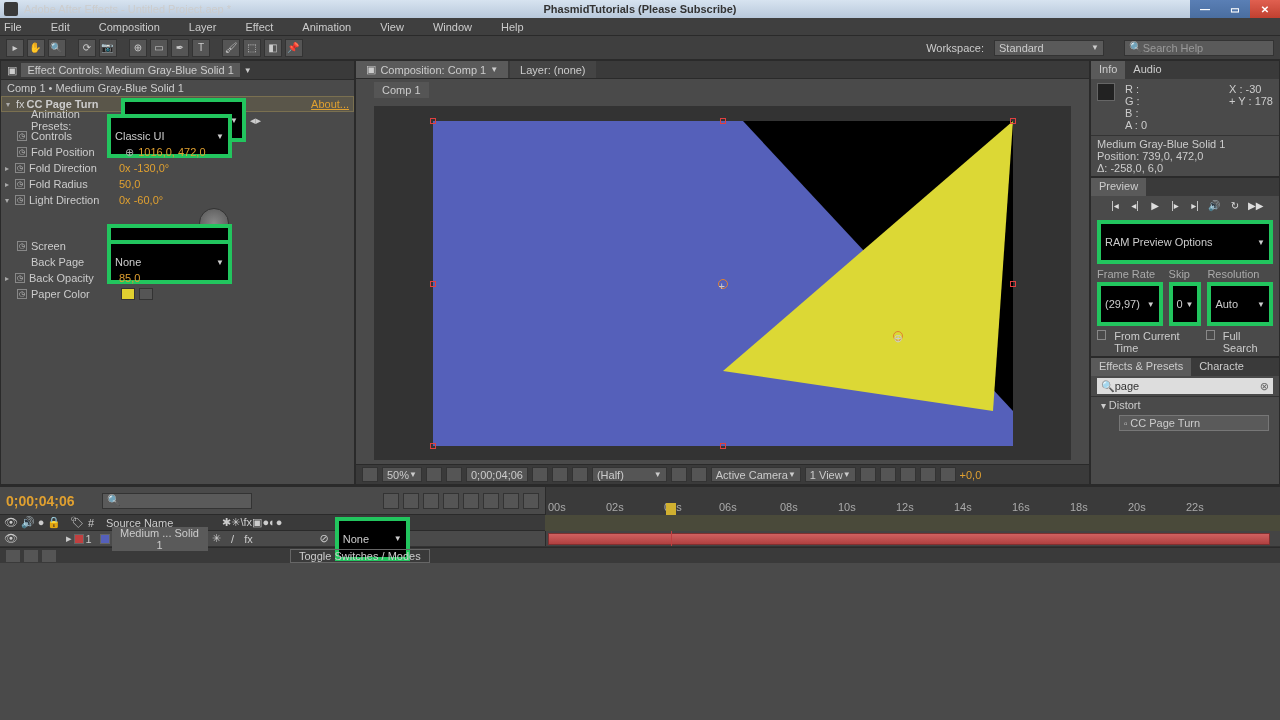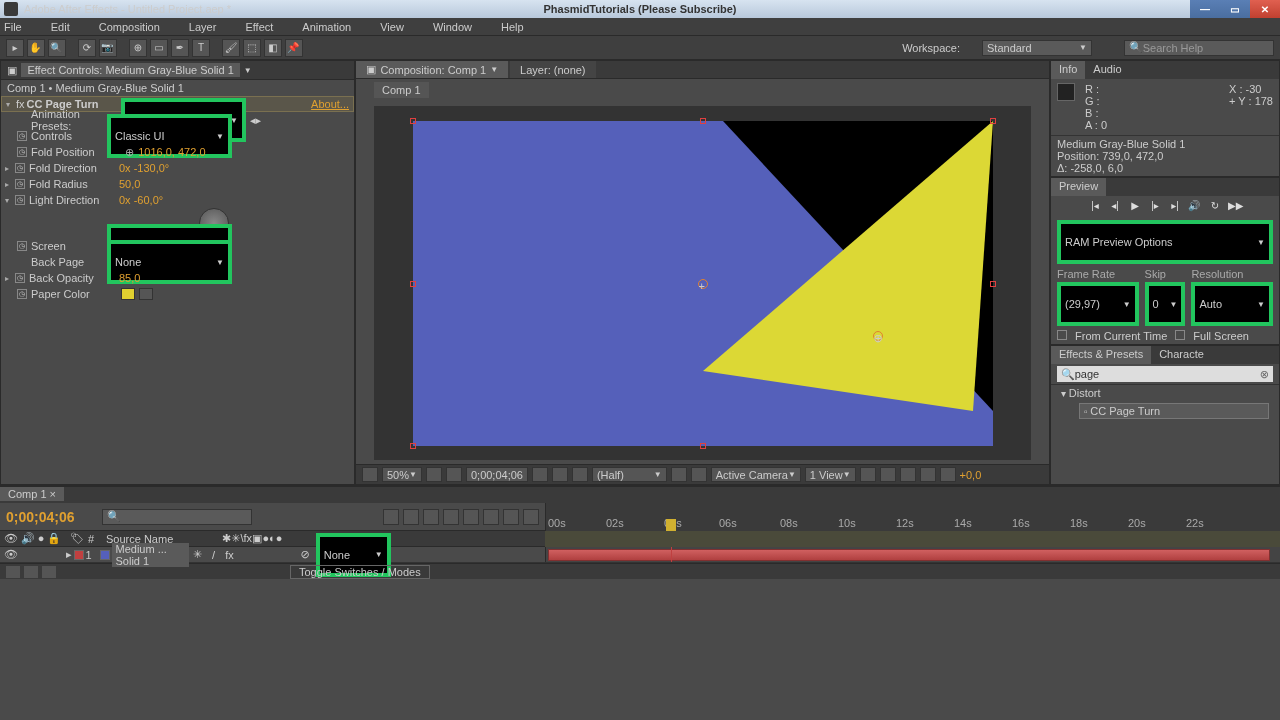--- a/index.html
+++ b/index.html
@@ -10,21 +10,21 @@
 .winbtns { position: absolute; right: 0; top: 0; display: flex; }
 .winbtn { width: 30px; height: 18px; display: flex; align-items: center; justify-content: center; font-size: 10px; font-weight: bold; color: #fff; }
 .winbtn.min { background: linear-gradient(#5a7fb5,#4a6ea0); }
 .winbtn.max { background: linear-gradient(#5a7fb5,#4a6ea0); }
 .winbtn.close { background: linear-gradient(#e06050,#c04030); }
 .menubar { height: 18px; background: #3f3f3f; display: flex; align-items: center; padding: 0 4px; border-bottom: 1px solid #2a2a2a; gap: 13px; }
 .menubar span { margin-right: 16px; cursor: pointer; }
 .toolbar { height: 24px; background: #3f3f3f; border-bottom: 1px solid #2a2a2a; display: flex; align-items: center; padding: 0 6px; }
 .tool { width: 18px; height: 18px; background: #555; margin-right: 3px; border: 1px solid #333; display: flex; align-items: center; justify-content: center; font-size: 10px; }
 .tool.sep { border: none; background: none; width: 6px; }
-.workspace { margin-left: auto; display: flex; align-items: center; gap: 22px; }
+.workspace { margin-left: auto; display: flex; align-items: center; gap: 10px; }
 .ws-dd { width: 110px; height: 16px; background: #5a5a5a; border: 1px solid #333; padding: 0 4px; display: flex; align-items: center; justify-content: space-between; }
 .search-box { width: 150px; height: 16px; background: #5a5a5a; border: 1px solid #333; display: flex; align-items: center; padding: 0 4px; margin-left: 10px; }
 
 .main-area { display: flex; height: 425px; }
 .left-panel { width: 355px; background: #4a4a4a; border: 1px solid #2a2a2a; position: relative; }
 .panel-tab { background: #3a3a3a; padding: 2px 6px; border-bottom: 1px solid #2a2a2a; display: flex; align-items: center; }
 .panel-tab .tabname { background: #5a5a5a; padding: 1px 6px; }
 .crumb { padding: 2px 6px; }
 .fxrow { display: flex; align-items: center; padding: 1px 4px; height: 16px; }
 .fxrow.header { background: #5a564a; border: 1px solid #7a7050; }
@@ -47,21 +47,21 @@
 .viewer { position: absolute; top: 45px; left: 18px; right: 18px; bottom: 24px; background: #333; display: flex; align-items: center; justify-content: center; }
 .comp-bg { width: 580px; height: 325px; background: #000; position: relative; }
 .solid { position: absolute; inset: 0; background: #5560ba; }
 .fold { position: absolute; right: 0; top: 0; width: 290px; height: 290px; }
 .handle { position: absolute; width: 6px; height: 6px; background: none; border: 1px solid #e04040; }
 .anchor { position: absolute; width: 10px; height: 10px; border: 1px solid #e08030; border-radius: 50%; }
 .footer-bar { position: absolute; bottom: 0; left: 0; right: 0; height: 20px; background: #3a3a3a; border-top: 1px solid #2a2a2a; display: flex; align-items: center; gap: 4px; padding: 0 6px; font-size: 10px; }
 .footer-bar .fb { background: #555; border: 1px solid #333; padding: 0 4px; height: 15px; display: flex; align-items: center; }
 .footer-bar .fbi { width: 16px; height: 15px; background: #555; border: 1px solid #333; }
 
-.right-panel { width: 230px; background: #4a4a4a; display: flex; flex-direction: column; }
+.right-panel { width: 190px; background: #4a4a4a; display: flex; flex-direction: column; }
 .r-section { border: 1px solid #2a2a2a; background: #4a4a4a; }
 .r-tabs { display: flex; background: #3a3a3a; height: 18px; }
 .r-tab { padding: 2px 8px; }
 .r-tab.active { background: #5a5a5a; }
 .info-body { padding: 4px 6px; font-size: 10px; line-height: 12px; display: flex; gap: 10px; }
 .info-sw { width: 18px; height: 18px; background: #222; border: 1px solid #666; }
 .info-extra { padding: 2px 6px; font-size: 10px; line-height: 12px; border-top: 1px solid #333; }
 .prev-ctrls { display: flex; gap: 6px; padding: 4px 6px; justify-content: center; }
 .pbtn { width: 14px; height: 14px; color: #ddd; font-size: 10px; text-align: center; }
 .ram-dd { margin: 2px 6px; }
@@ -88,21 +88,21 @@
 .tl-left { width: 545px; display: flex; align-items: center; }
 .tl-right { flex: 1; position: relative; }
 .ruler { height: 28px; background: #3a3a3a; position: relative; font-size: 9px; border-left: 1px solid #2a2a2a; }
 .ruler .tick { position: absolute; top: 14px; color: #aaa; }
 .cti { position: absolute; width: 10px; height: 12px; background: #d0b030; top: 16px; }
 .tl-layer { height: 16px; display: flex; border-bottom: 1px solid #333; }
 .tl-layer .l-left { width: 545px; display: flex; align-items: center; gap: 2px; padding: 0 4px; background: #4a4a4a; font-size: 10px; }
 .tl-layer .l-right { flex: 1; position: relative; background: #444; border-left: 1px solid #2a2a2a; }
 .layer-bar { position: absolute; height: 12px; top: 2px; left: 2px; right: 10px; background: linear-gradient(#d06060,#b04040); border: 1px solid #803030; }
 .lsw { width: 10px; height: 10px; border: 1px solid #666; }
-.layer-name { background: #5a5a5a; padding: 0 4px; width: 77px; }
+.layer-name { background: #5a5a5a; padding: 0 4px; width: 96px; text-align: center; }
 .tl-empty { flex: 1; display: flex; }
 .tl-empty .e-left { width: 545px; background: #4a4a4a; }
 .tl-empty .e-right { flex: 1; background: #555; border-left: 1px solid #2a2a2a; position: relative; }
 .cti-line { position: absolute; width: 1px; background: #c04040; top: 0; bottom: 0; }
 .status-bar { height: 16px; background: #3a3a3a; border-top: 1px solid #2a2a2a; display: flex; align-items: center; padding: 0 6px; font-size: 10px; }
 .status-bar .sbi { width: 14px; height: 12px; background: #555; margin-right: 4px; }
 .arrow-dn { font-size: 8px; }
 </style>
 </head>
 <body>
@@ -373,37 +373,36 @@
             <div class="dd">
               <span>Auto</span>
               <span class="arrow-dn">▼</span>
             </div>
           </div>
       </div>
       <div class="chkrow">
         <span class="chk"></span>
           <span>From Current Time</span>
         <span class="chk"></span>
-          <span>Full Screen</span>
+          <span>Full Search</span>
       </div>
     </div>
     <div class="r-section" style="flex:1">
       <div class="r-tabs">
         <div class="r-tab active">Effects &amp; Presets</div>
         <div class="r-tab">Characte</div>
       </div>
       <div class="ep-search">🔍 <input value="page" style=""><span style="color:#666">⊗</span></div>
       <div class="ep-cat">▾ <span>Distort</span></div>
       <div class="ep-item">▫ <span>CC Page Turn</span></div>
     </div>
   </div>
 </div>
 
 <div class="timeline-panel">
-  <div class="tl-tabs"><div class="tl-tab"><span>Comp 1</span> ×</div></div>
   <div style="display:flex">
     <div class="tl-left">
       <div class="tl-header" style="width:100%">
         <div class="timecode">0;00;04;06</div>
         <div class="tl-search">🔍</div>
         <div class="tl-icons">
           <div class="tli"></div>
           <div class="tli"></div>
           <div class="tli"></div>
           <div class="tli"></div>

